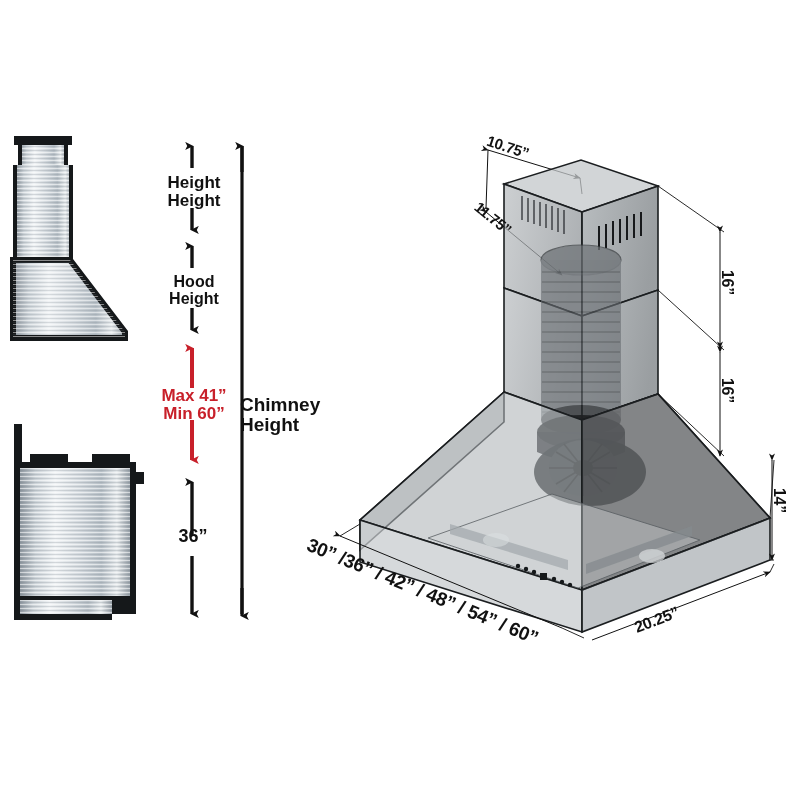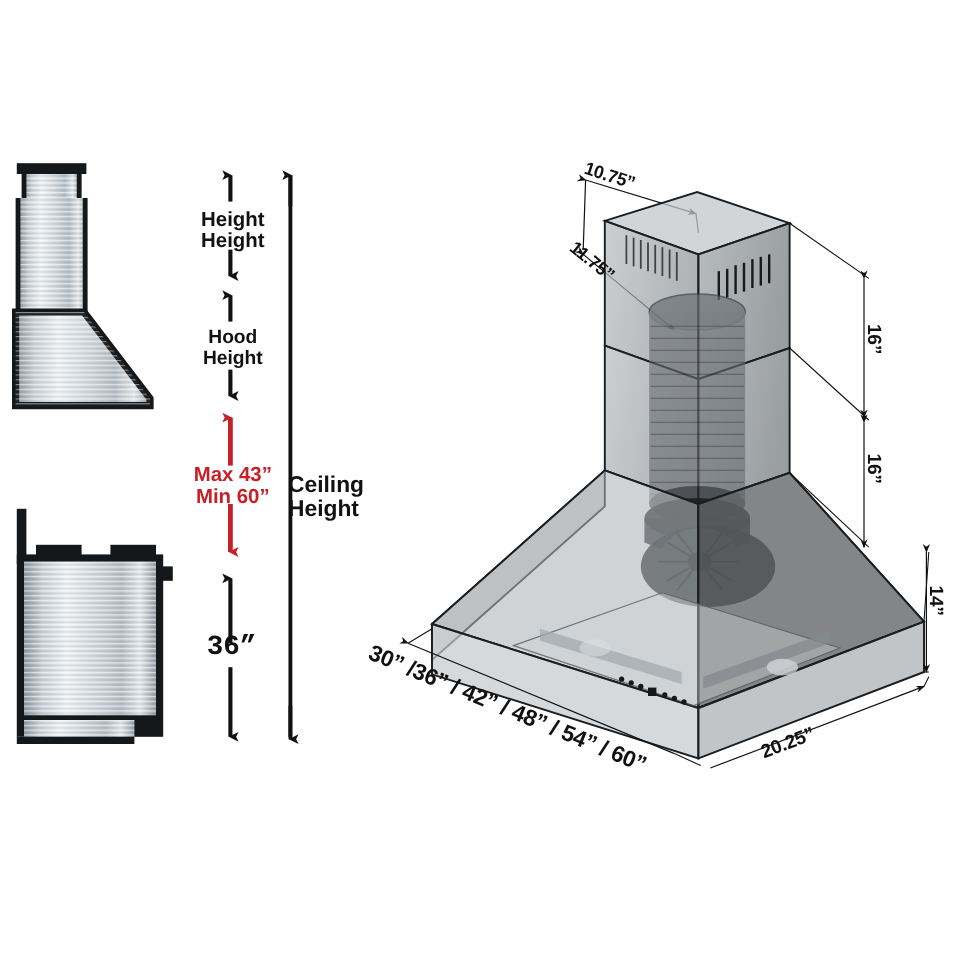--- a/index.html
+++ b/index.html
@@ -132,31 +132,31 @@
       <span>Height</span><br>
       <span>Height</span>
     </div>
 
     <div class="abs label-blk" style="left:-2px;top:142px;width:96px;font-size:16px;">
       <span>Hood</span><br>
       <span>Height</span>
     </div>
 
     <div class="abs label-red" style="left:-12px;top:255px;width:116px;font-size:17px;">
-      <span>Max 43”</span><br>
+      <span>Max 41”</span><br>
       <span>Min 60”</span>
     </div>
 
-    <div class="abs label-blk" style="left:4px;top:395px;width:82px;font-size:23px;font-family:Liberation Mono, monospace;">
+    <div class="abs label-blk" style="left:4px;top:395px;width:82px;font-size:18px;">
       <span>36”</span>
     </div>
   </div>
 
   <div class="abs label-blk" style="left:240px;top:395px;width:110px;font-size:19px;text-align:left;">
-    <span>Ceiling</span><br>
+    <span>Chimney</span><br>
     <span>Height</span>
   </div>
 
   <div class="abs" style="left:300px;top:120px;width:500px;height:560px;">
     <svg width="500" height="560" viewBox="0 0 500 560">
       <defs>
         <linearGradient id="gfaceL" x1="0" y1="0" x2="1" y2="0.3">
           <stop offset="0%" stop-color="#b9bdc0" stop-opacity=".72"></stop>
           <stop offset="100%" stop-color="#8f9498" stop-opacity=".72"></stop>
         </linearGradient>

